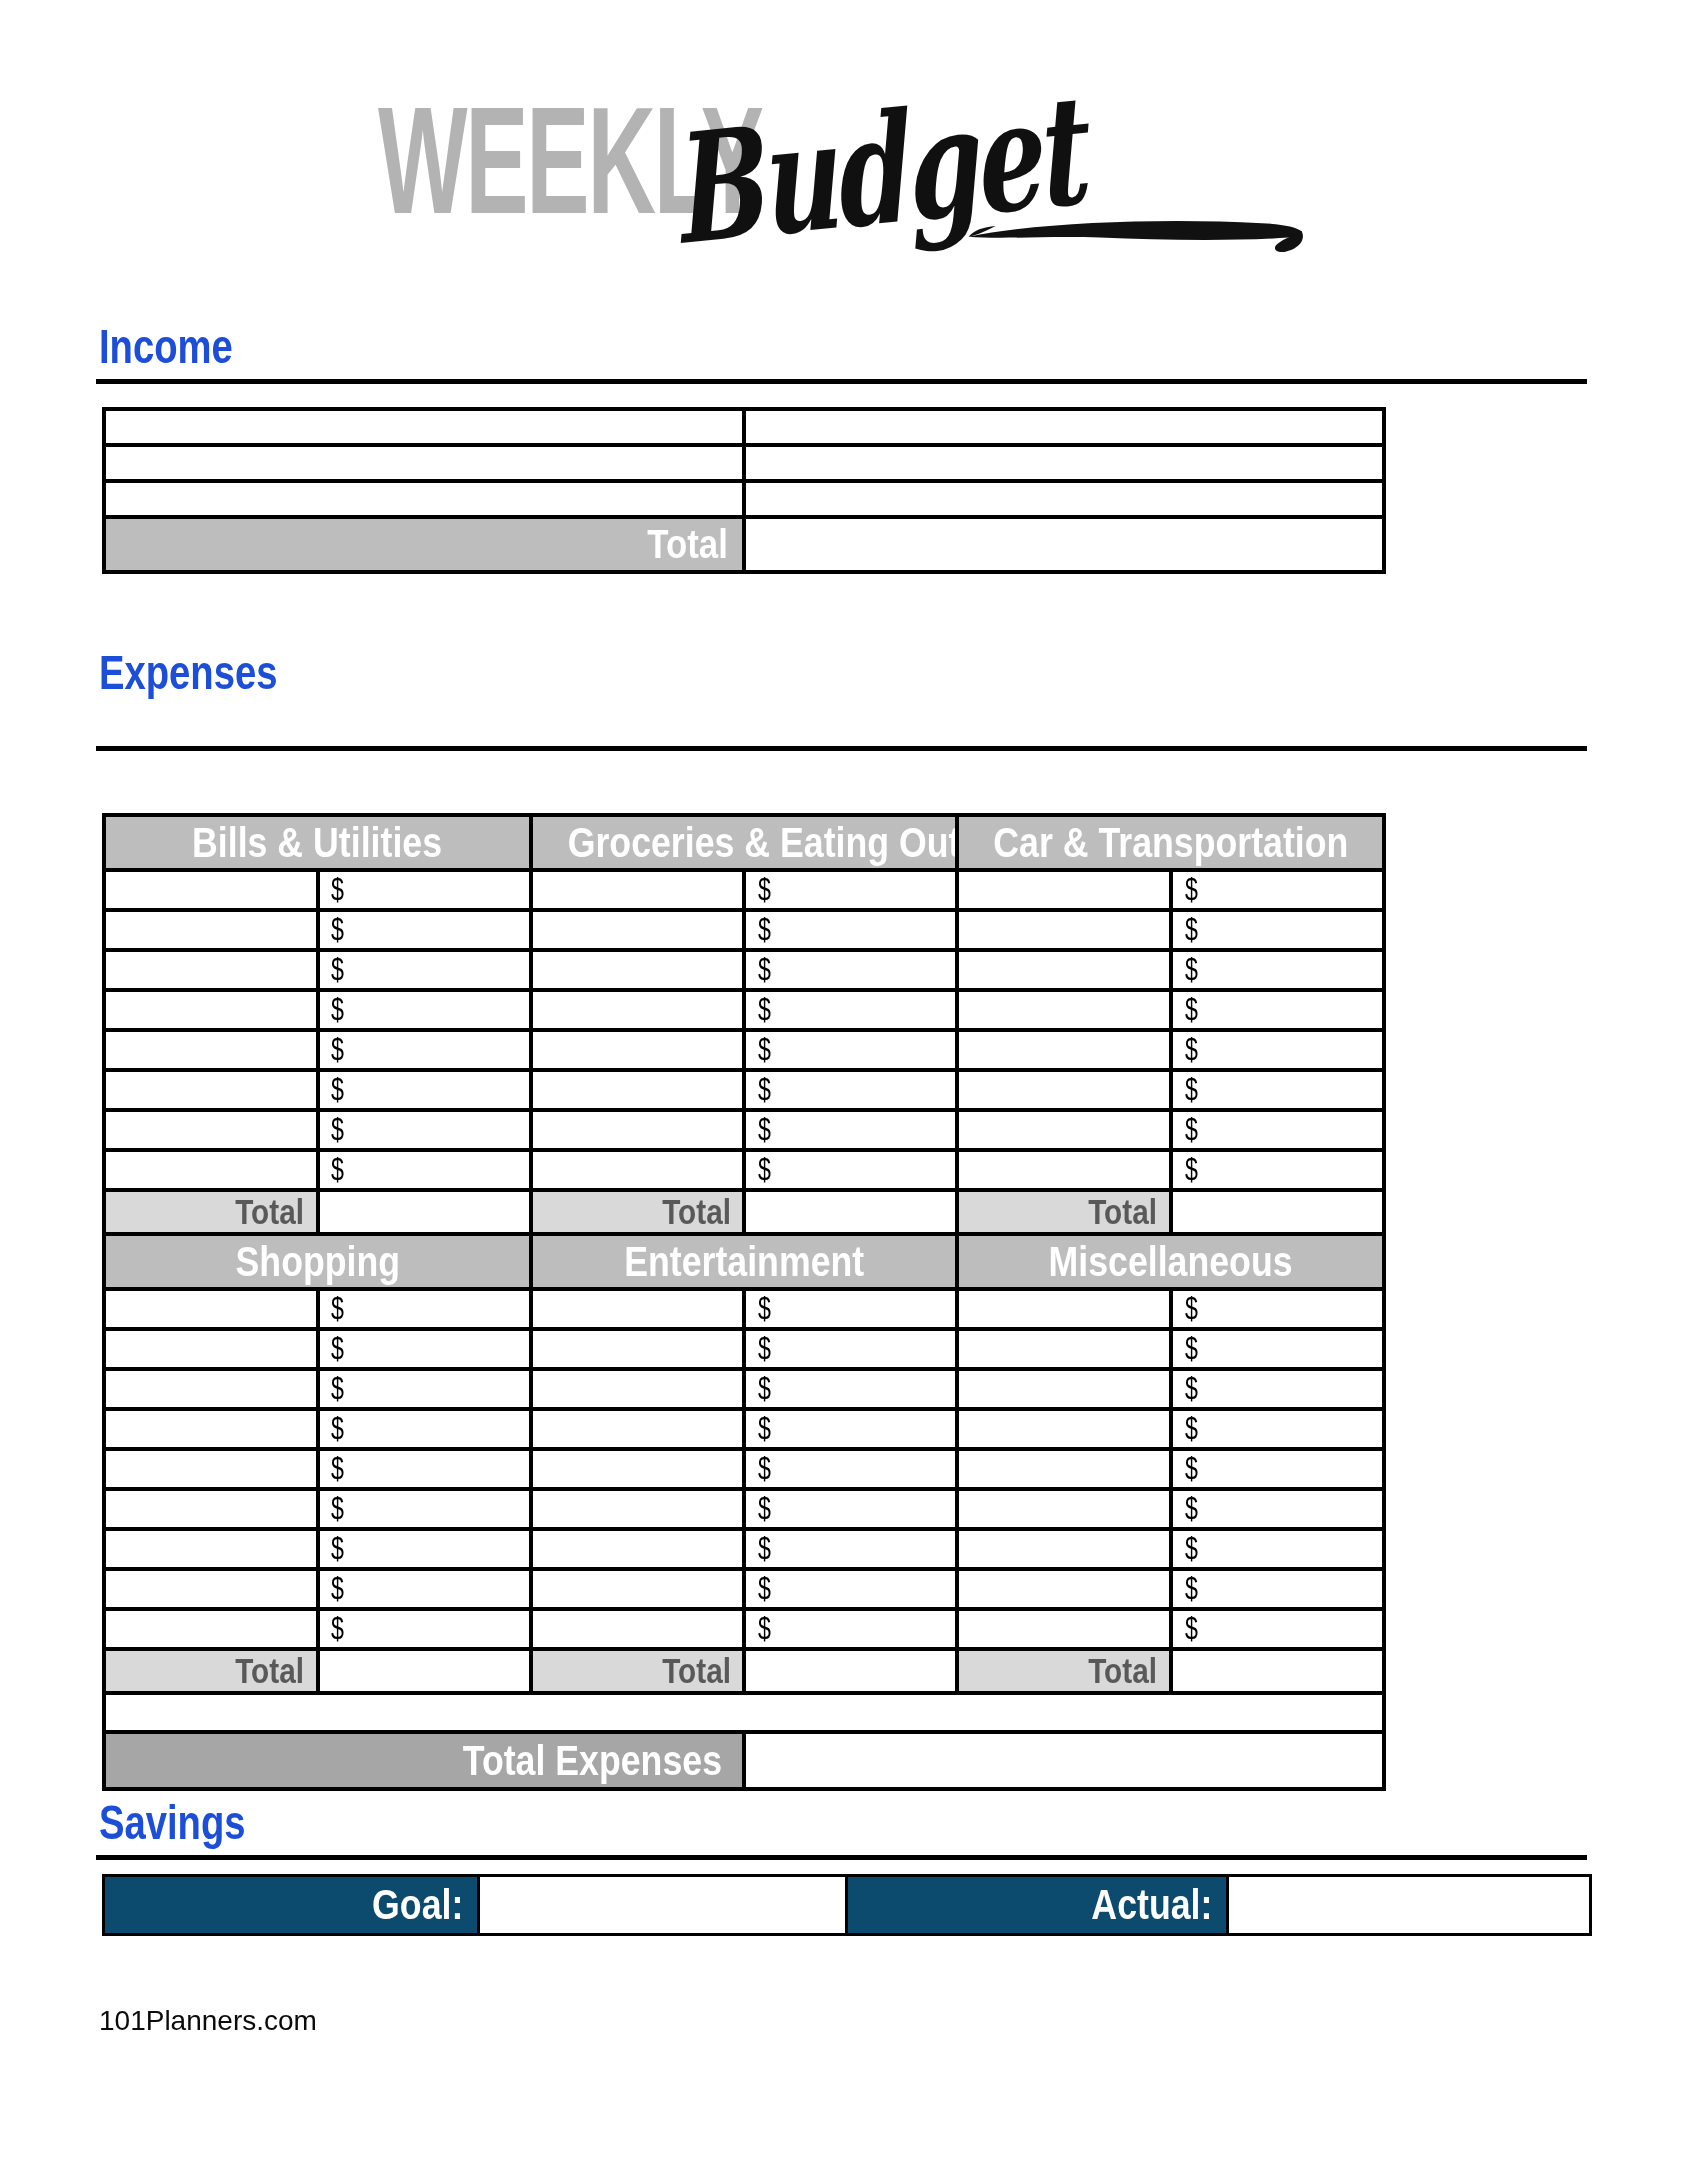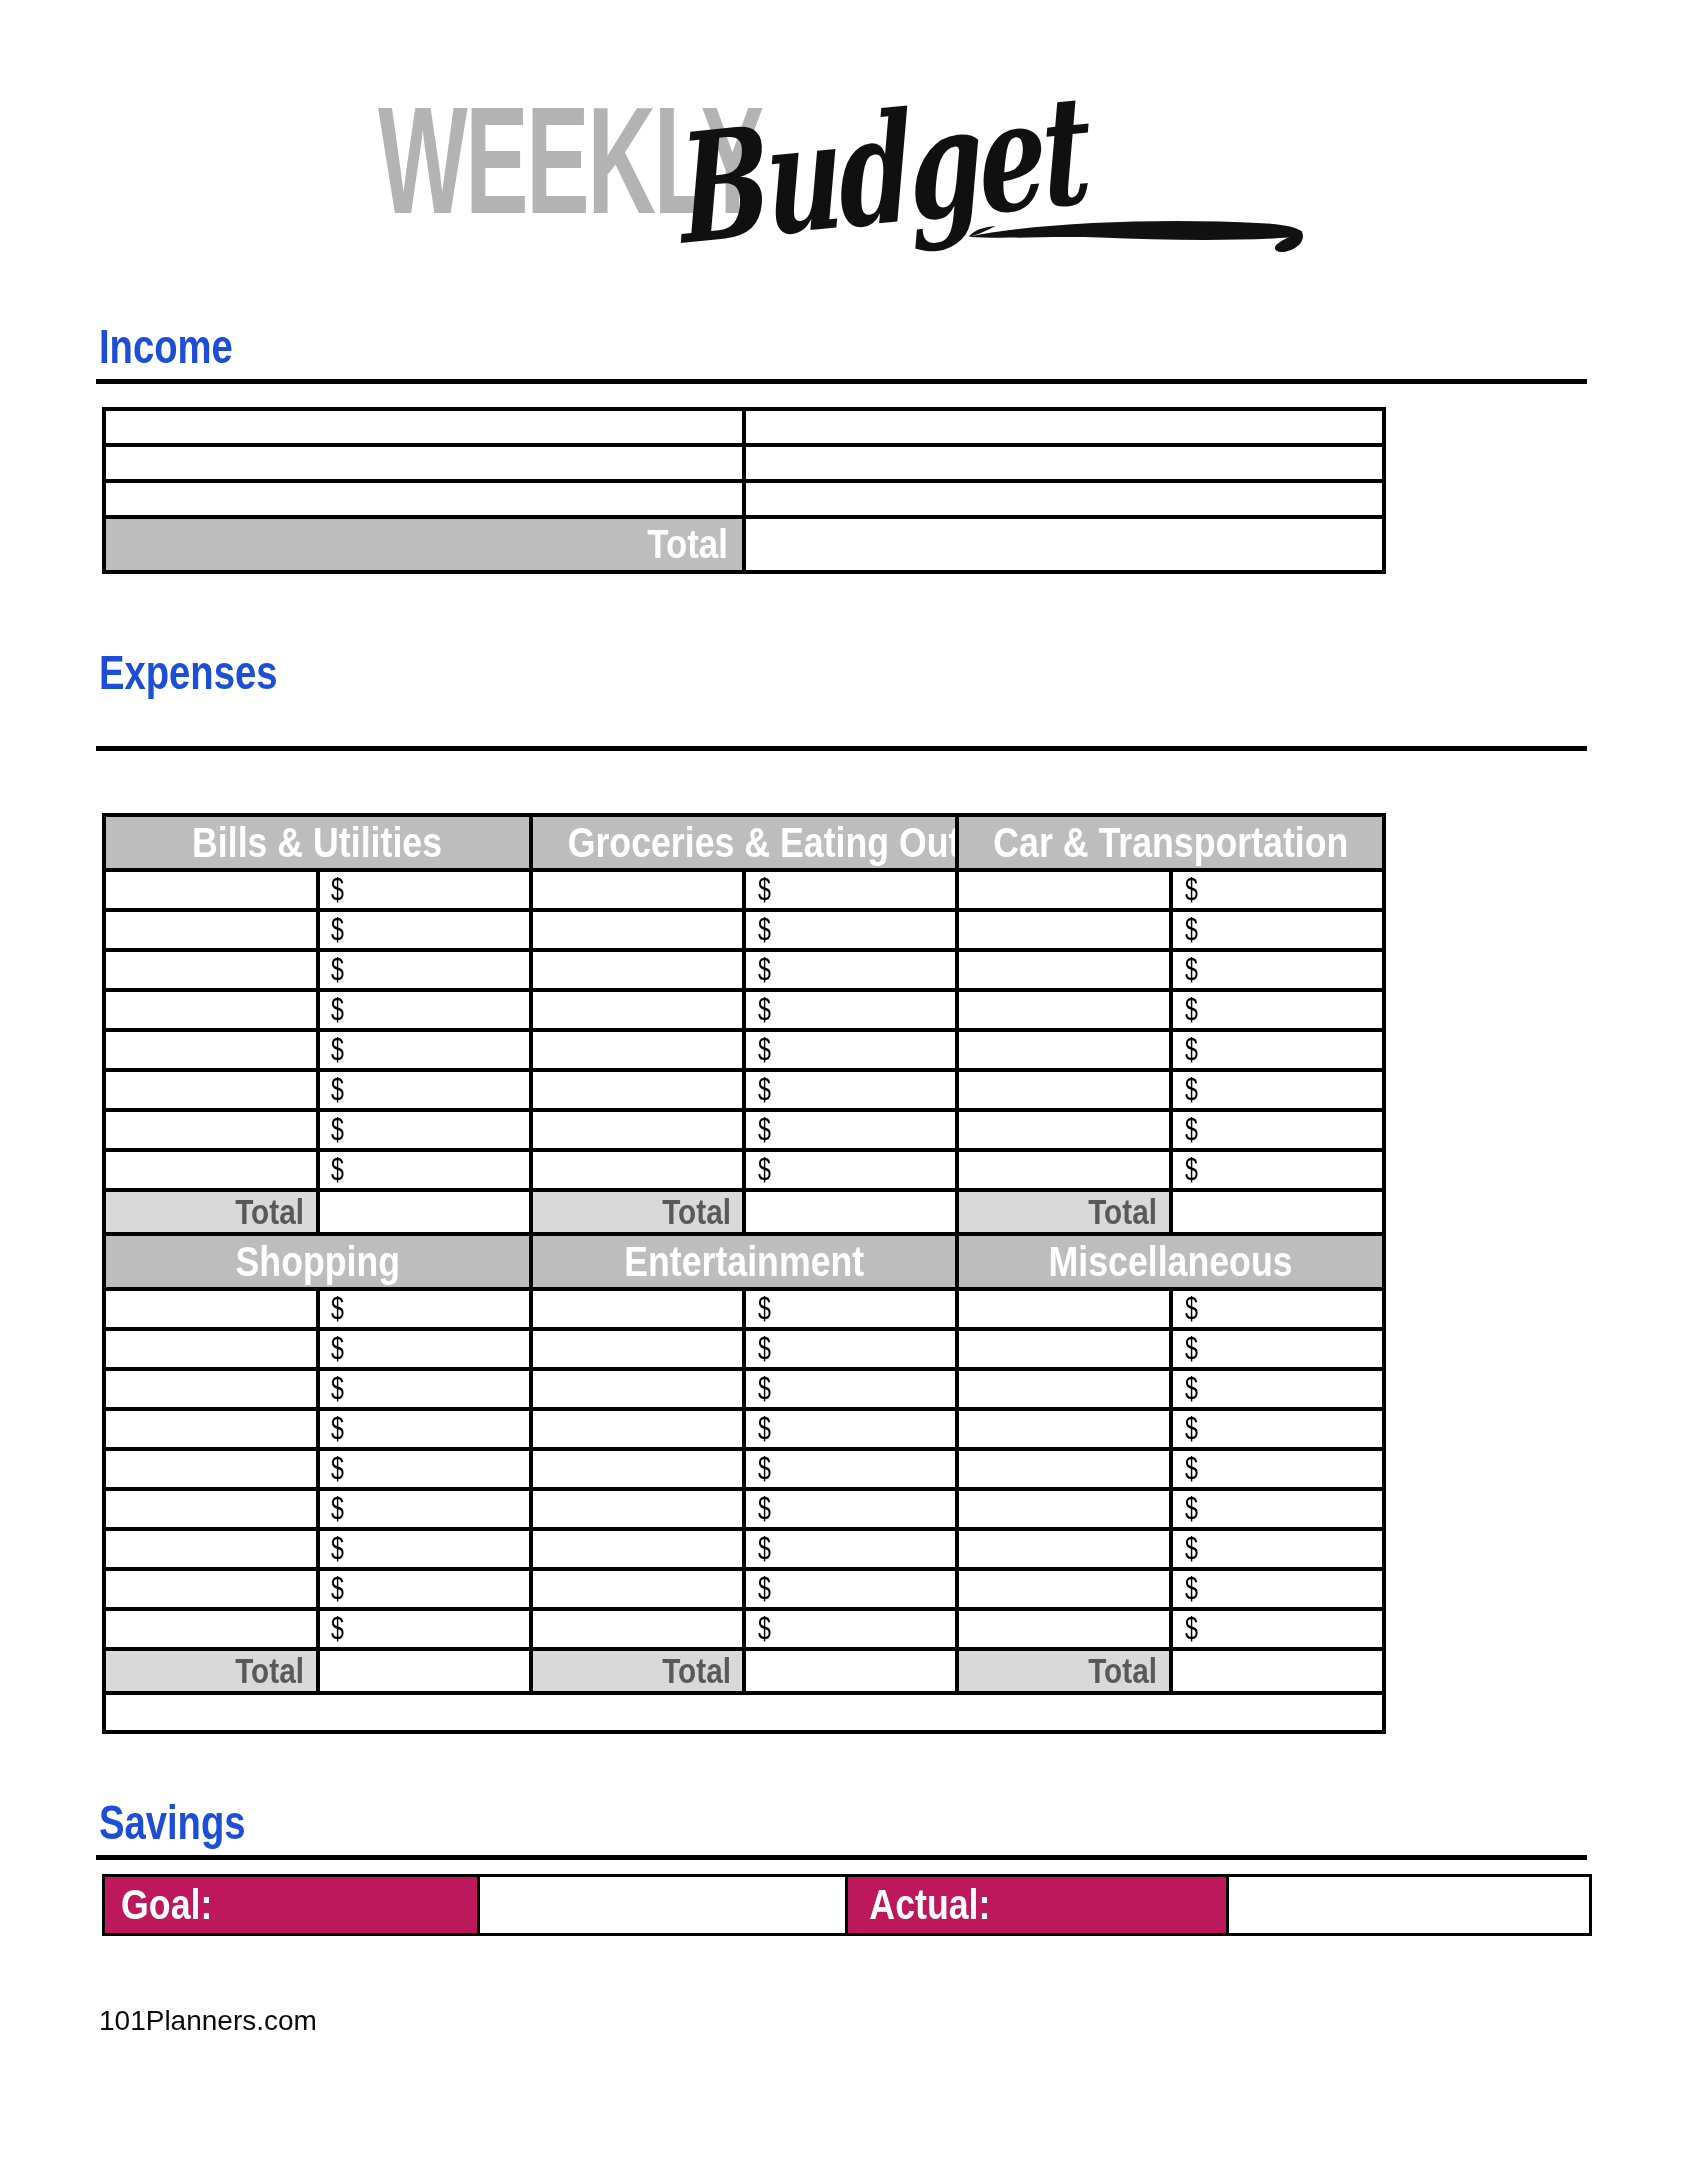--- a/index.html
+++ b/index.html
@@ -58,22 +58,22 @@
   .totexp-row td{height:53px;}
   .totexp-cell{
     background:#a6a6a6;color:#fff;font-size:42px;font-weight:bold;
     text-align:right;padding-right:20px;
   }
   .totexp-amount{background:#fff;}
   
   .savings-table{left:102px;top:1874px;width:1490px;}
   .savings-table td{border-width:3.6px;height:56px;}
   .savings-label-cell{
-    background:#be185d;color:#fff;font-size:42px;font-weight:bold;
-    text-align:left;padding-right:13.5px;
+    background:#0c4a6e;color:#fff;font-size:42px;font-weight:bold;
+    text-align:right;padding-right:13.5px;
   }
   .savings-input-cell{background:#fff;}
   
   .footer{position:absolute;left:99px;top:2005px;font-size:28px;color:#0b0b0b;}
 </style>
 </head>
 <body>
 
 <div class="page">
 
@@ -316,20 +316,24 @@
         <td class="total-amount-cell"></td>
         <td class="total-label-cell"><span class="cond cond-right">Total</span></td>
         <td class="total-amount-cell"></td>
       </tr>
     </tbody>
 
     <tbody>
       <tr class="empty-row">
         <td colspan="6"></td>
       </tr>
+      <tr class="totexp-row">
+        <td class="totexp-cell" colspan="3"><span class="cond cond-right">Total Expenses</span></td>
+        <td class="totexp-amount" colspan="3"></td>
+      </tr>
     </tbody>
   </table>
 
   <div class="sec-heading" style="top:1798px">
     <span class="cond">Savings</span>
   </div>
   <div class="rule" style="top:1855px"></div>
 
   <table class="savings-table">
     <colgroup>

